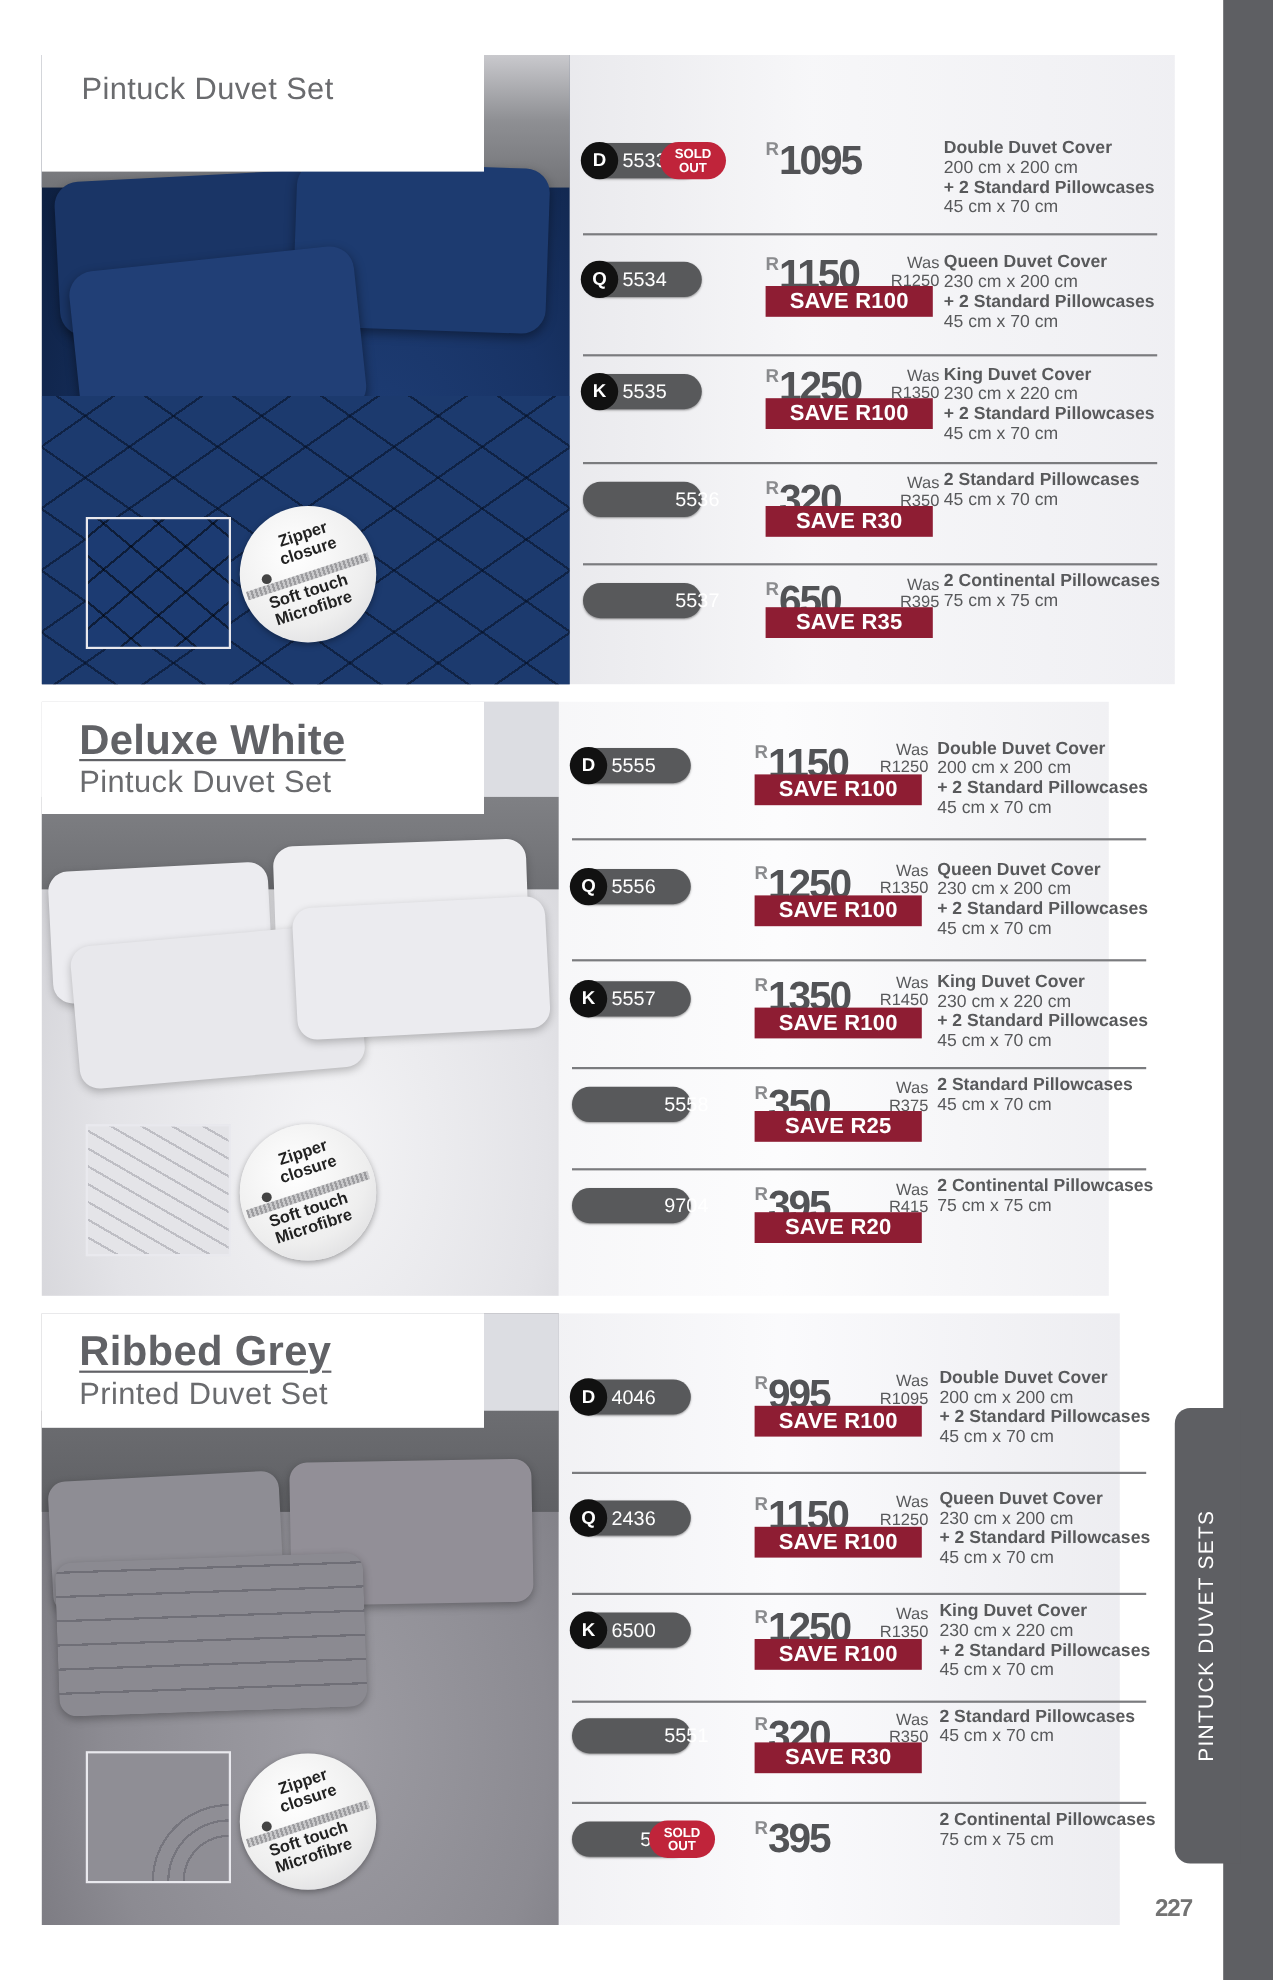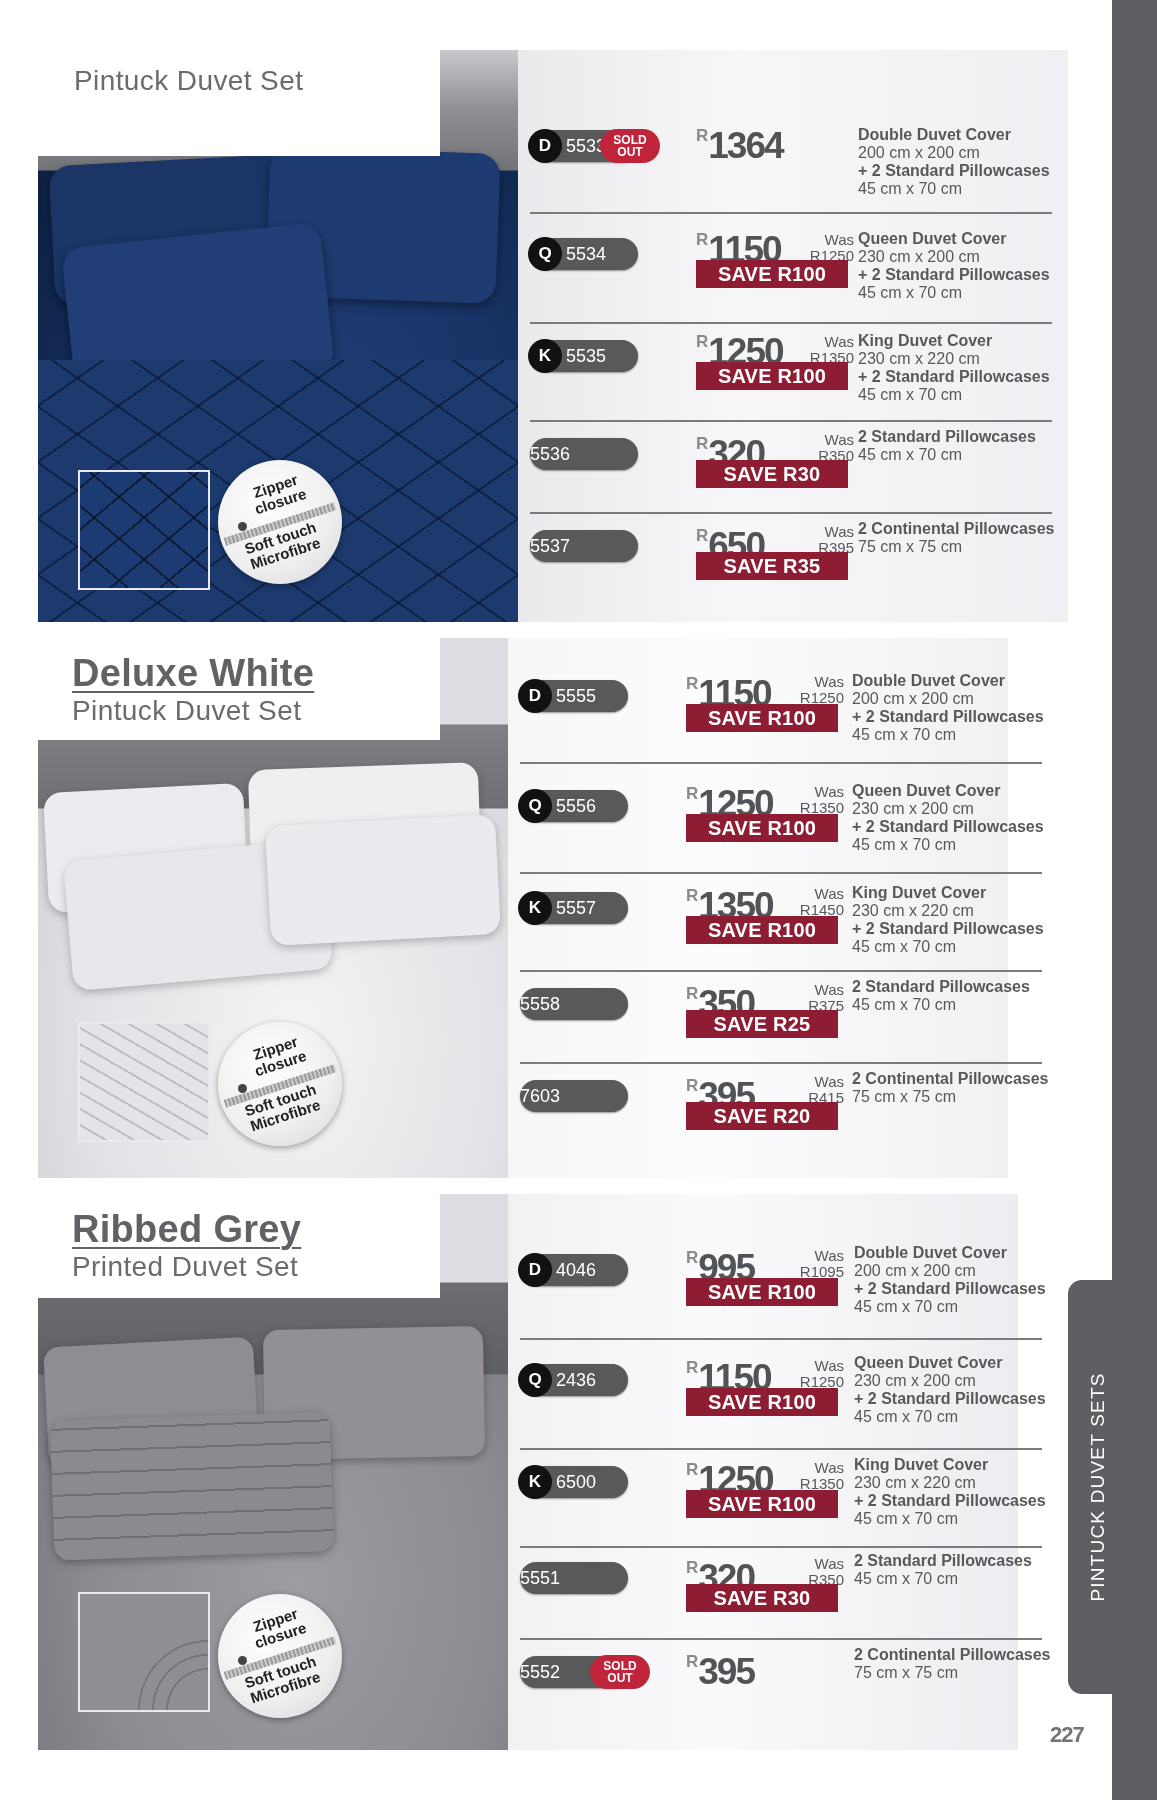--- a/index.html
+++ b/index.html
@@ -28,21 +28,21 @@
   .badge .zip-pull { position: absolute; left: 20px; top: 62px; width: 9px; height: 9px; border-radius: 50%; background: #444; }
   .badge .b-line1 { position: absolute; left: 22px; top: 18px; font-size: 15px; font-weight: 700; color: #222; transform: rotate(-18deg); line-height: 16px; text-align: center; width: 76px; }
   .badge .b-line2 { position: absolute; left: 22px; top: 70px; font-size: 15px; font-weight: 700; color: #222; transform: rotate(-18deg); line-height: 16px; text-align: center; width: 86px; }
 
   .row { position: absolute; left: 0; width: 540px; height: 96px; }
   .row-divider { position: absolute; left: 12px; width: 522px; height: 2px; background: #7a7b7e; }
 
   .code-pill { position: absolute; left: 12px; width: 108px; height: 32px; border-radius: 16px; background: #58595b; box-shadow: 0 1px 2px rgba(0,0,0,0.4); color: #ffffff; font-size: 18px; line-height: 32px; }
   .code-pill .size-dot { position: absolute; left: -2px; top: -1px; width: 34px; height: 34px; border-radius: 50%; background: #111111; color: #ffffff; font-size: 17px; font-weight: 700; text-align: center; line-height: 34px; }
   .code-pill .code { position: absolute; left: 36px; top: 0; }
-  .code-pill.no-size .code { left: 0; width: 108px; text-align: left; }
+  .code-pill.no-size .code { left: 16px; width: 108px; text-align: right; }
   .code-pill .sold-out { position: absolute; right: -22px; top: -1px; width: 60px; height: 34px; border-radius: 17px; background: #c0243a; color: #ffffff; font-size: 12px; font-weight: 700; line-height: 12px; text-align: center; padding-top: 5px; }
 
   .price { position: absolute; left: 160px; top: 0; height: 44px; white-space: nowrap; color: #525356; }
   .price .cur { font-size: 17px; font-weight: 700; color: #8a8b8e; vertical-align: top; position: relative; top: 2px; }
   .price .amt { font-size: 37px; font-weight: 900; letter-spacing: -2px; line-height: 44px; }
   .was { position: absolute; left: 256px; width: 60px; top: 4px; text-align: right; font-size: 15px; line-height: 16px; color: #58595b; }
   .save { position: absolute; left: 160px; top: 46px; width: 152px; height: 28px; background: #8e1d33; color: #ffffff; text-align: center; font-size: 20px; font-weight: 700; line-height: 28px; letter-spacing: 0.2px; }
 
   .desc { position: absolute; left: 326px; top: 0; width: 220px; font-size: 16px; line-height: 18px; color: #58595b; }
   .desc .strong { font-weight: 700; }
@@ -82,21 +82,21 @@
     <div class="b-line1">Zipper closure</div>
     <div class="b-line2">Soft touch Microfibre</div>
   </div>
 
   <div class="row" style="left:480px;top:80px;">
     <div class="code-pill" style="top:0;">
       <span class="size-dot">D</span>
       <span class="code">5533</span>
       <span class="sold-out">SOLD OUT</span>
     </div>
-    <div class="price" style="left:178px;top:-6px;"><span class="cur">R</span><span class="amt">1364</span></div>
+    <div class="price" style="left:178px;top:-6px;"><span class="cur">R</span><span class="amt">1095</span></div>
     <div class="desc" style="left:340px;top:-4px;">
       <div class="strong">Double Duvet Cover</div>
       <div>200 cm x 200 cm</div>
       <div class="strong">+ 2 Standard Pillowcases</div>
       <div>45 cm x 70 cm</div>
     </div>
   </div>
 
   <div class="row" style="left:480px;top:188px;">
     <div class="code-pill" style="top:0;">
@@ -264,21 +264,21 @@
       </div>
     <div class="save" style="left:178px;top:22px;">SAVE R25</div>
     <div class="desc" style="left:344px;top:-10px;width:200px;">
       <div class="strong">2 Standard Pillowcases</div>
       <div>45 cm x 70 cm</div>
     </div>
   </div>
 
   <div class="row" style="left:470px;top:442px;">
     <div class="code-pill no-size" style="top:0;">
-      <span class="code">7603</span>
+      <span class="code">9704</span>
     </div>
     <div class="price" style="left:178px;top:-6px;"><span class="cur">R</span><span class="amt">395</span></div>
     <div class="was" style="left:276px;top:-6px;">
         <div>Was</div>
         <div>R415</div>
       </div>
     <div class="save" style="left:178px;top:22px;">SAVE R20</div>
     <div class="desc" style="left:344px;top:-10px;width:200px;">
       <div class="strong">2 Continental Pillowcases</div>
       <div>75 cm x 75 cm</div>

